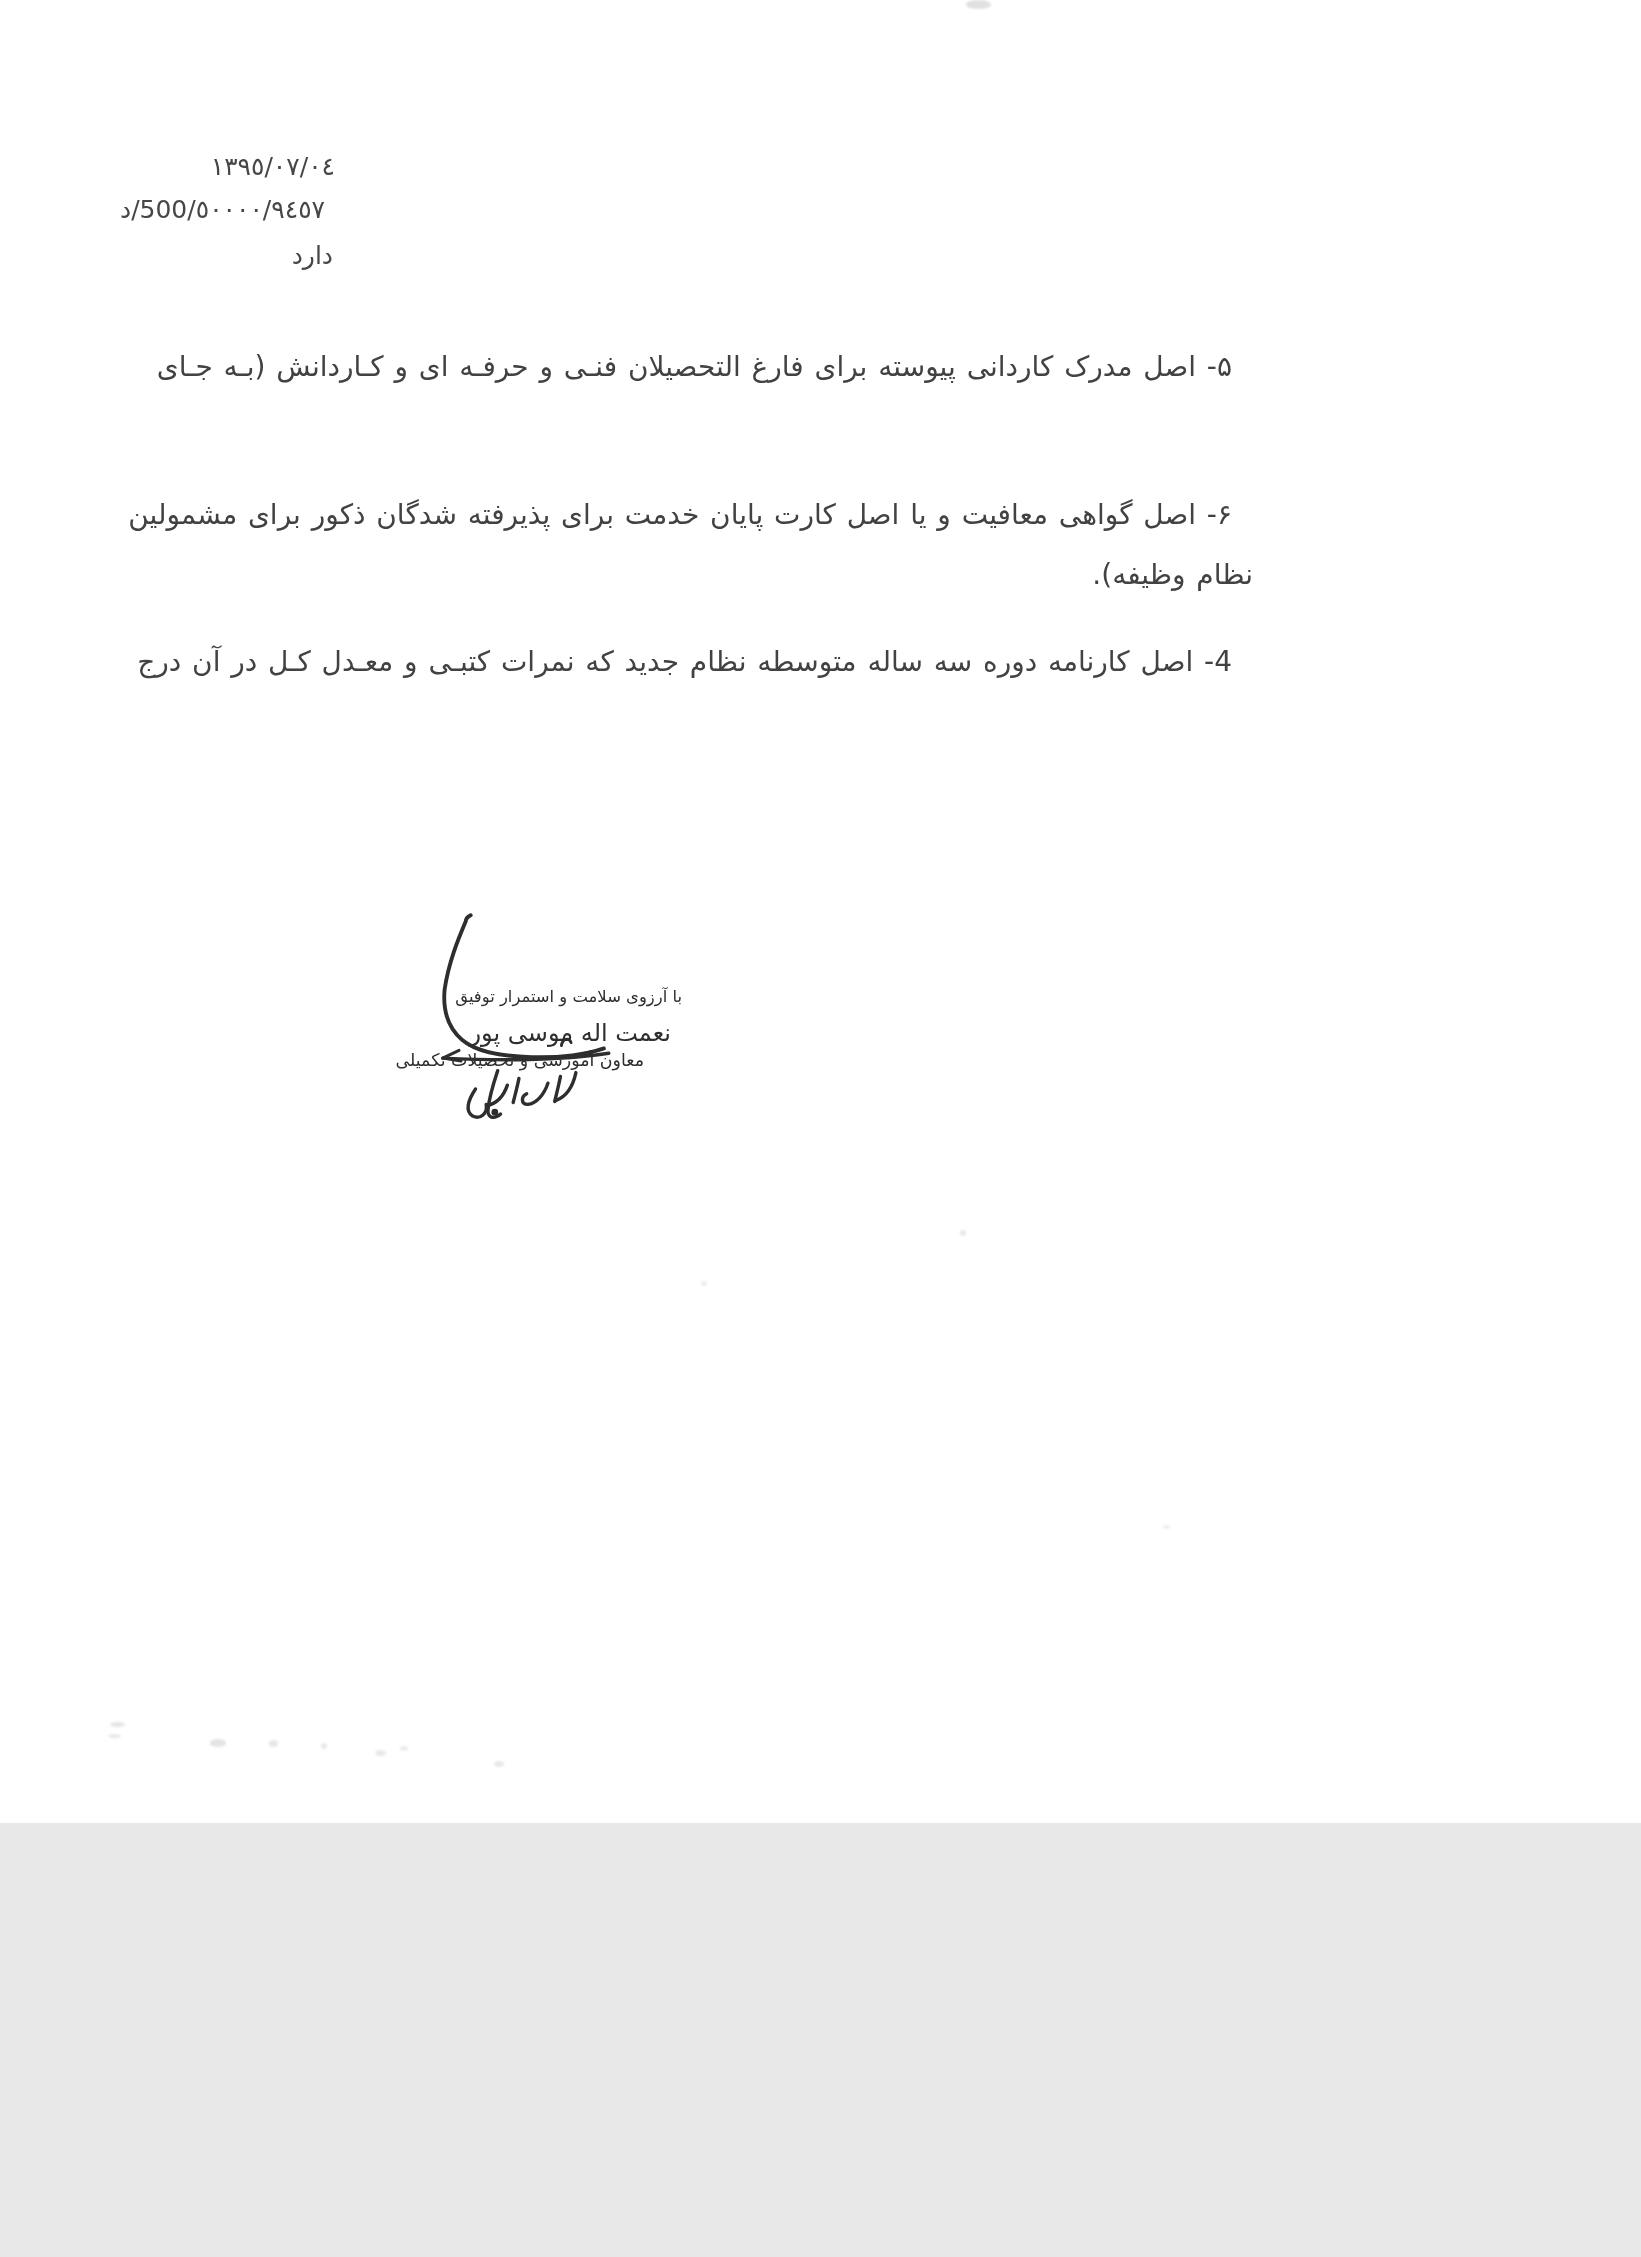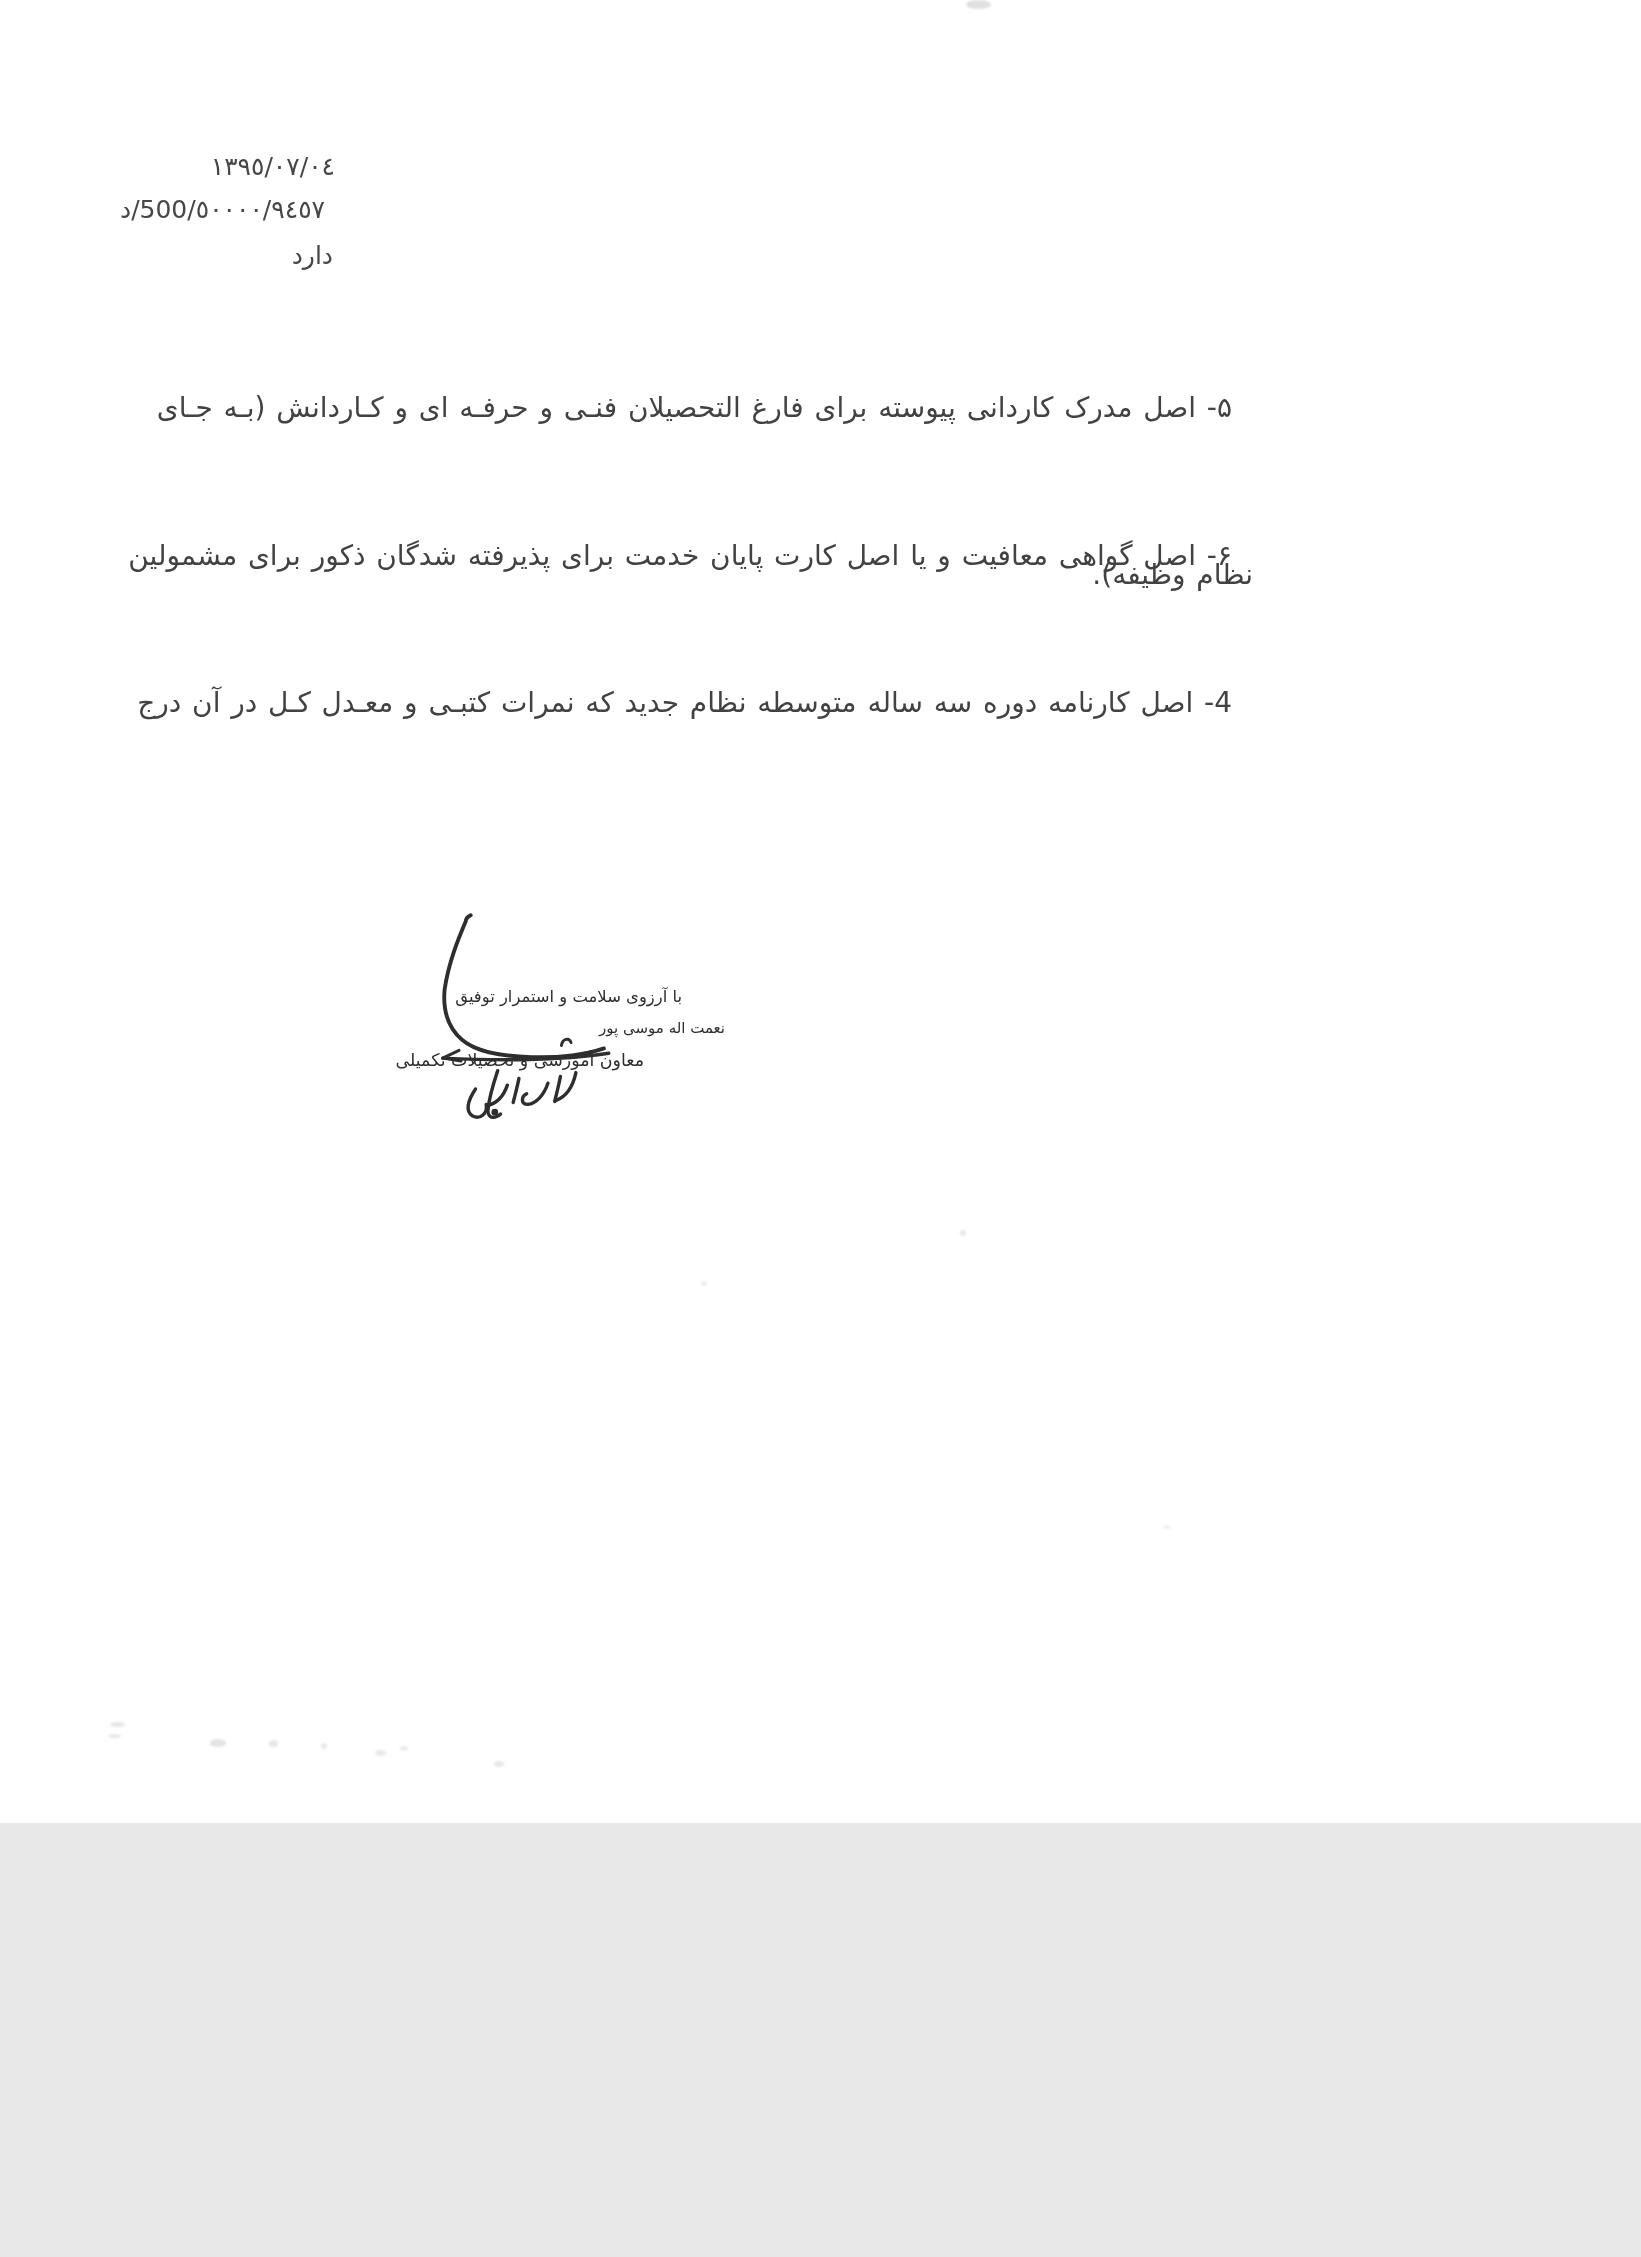--- a/index.html
+++ b/index.html
@@ -31,35 +31,35 @@
     line-height:41px;
     white-space:nowrap;
     word-spacing:1.9px;
     color:#424242;
   }
   .bjust{
     width:1041px;
     text-align:justify;
     text-align-last:justify;
   }
-  .bnum{padding-right:21px;margin-top:41px;}
+  .bnum{padding-right:21px;}
   #l51{top:346px;} #l52{top:407px;}
   #l61{top:494px;} #l62{top:554px;text-align:center;}
   #l71{top:641px;} #l72{top:707px;}
   #l81{top:794px;}
 
   .sig{
     position:absolute;
     font-weight:normal;
     color:#2e2e2e;
     white-space:nowrap;
     margin-top:46px;
   }
   #sig-salutation{top:941px;right:959px;font-size:16.4px;}
-  #sig-name{top:973px;right:916px;font-size:15px;}
+  #sig-name{top:973px;right:970px;font-size:24px;}
   #sig-title{top:1004px;right:997px;font-size:17.4px;}
 
   #sig-svg{
     position:absolute;
     left:406px;top:893px;
     width:251px;height:251px;
     pointer-events:none;
   }
   .speck{
     position:absolute;

